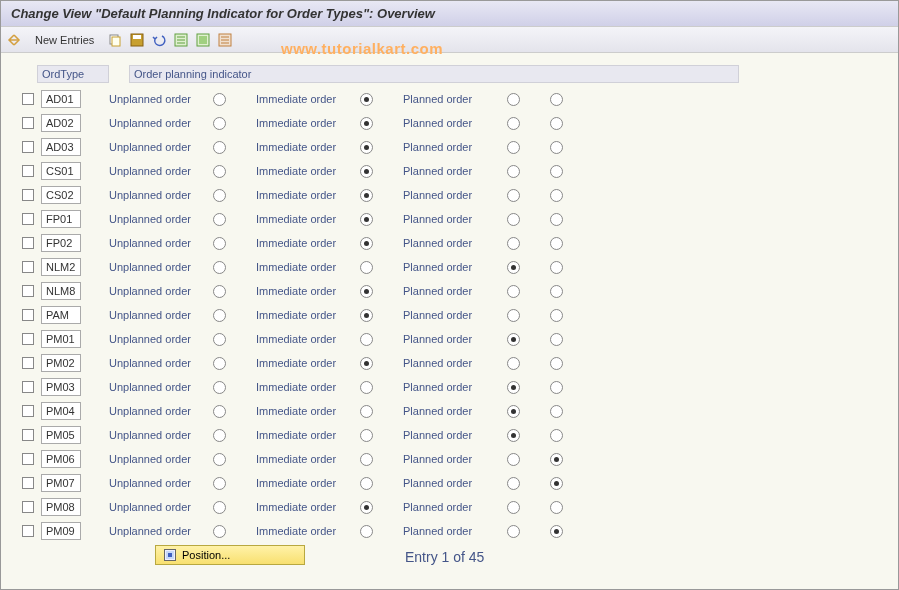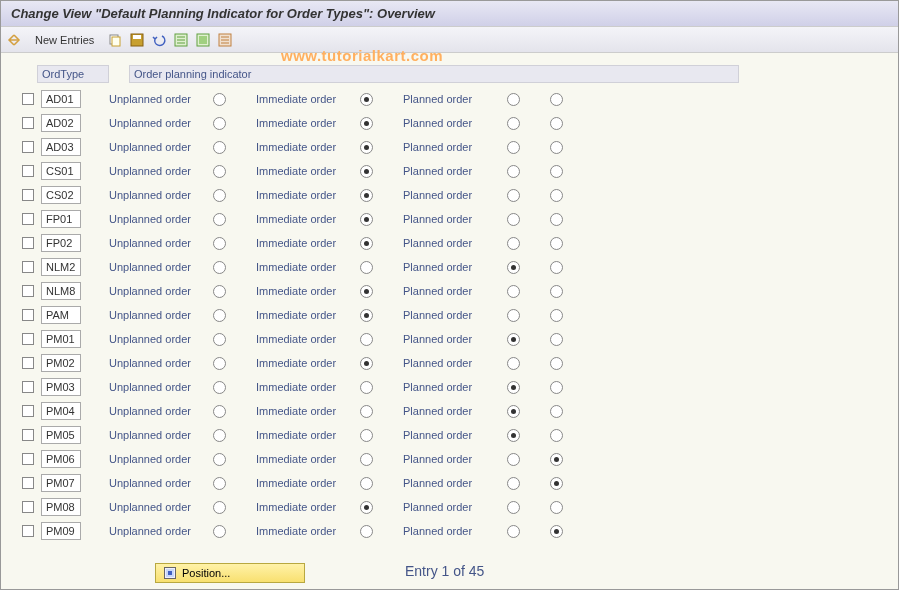--- a/index.html
+++ b/index.html
@@ -48,21 +48,21 @@
     }
     .new-entries {
       font-size: 11px;
       padding: 2px 8px;
       cursor: pointer;
       color: #333;
     }
     .watermark {
       position: absolute;
       left: 280px;
-      top: 20px;
+      top: 13px;
       font-size: 15px;
       color: #ffb060;
       font-weight: bold;
       letter-spacing: 0.5px;
       pointer-events: none;
     }
     .content {
       padding: 12px 18px;
       background: #f8f8f0;
       height: calc(100% - 52px);
@@ -142,22 +142,22 @@
     }
     .radio.checked::after {
       content: "";
       width: 5px;
       height: 5px;
       background: #333;
       border-radius: 50%;
     }
     .footer {
       display: flex;
-      align-items: flex-start;
-      margin-top: 20px;
+      align-items: flex-end;
+      margin-top: 2px;
       padding-left: 136px;
     }
     .position-btn {
       background: linear-gradient(to bottom, #fff2a8, #f8e070);
       border: 1px solid #b8a840;
       padding: 2px 28px 2px 8px;
       font-size: 11px;
       cursor: pointer;
       display: flex;
       align-items: center;

